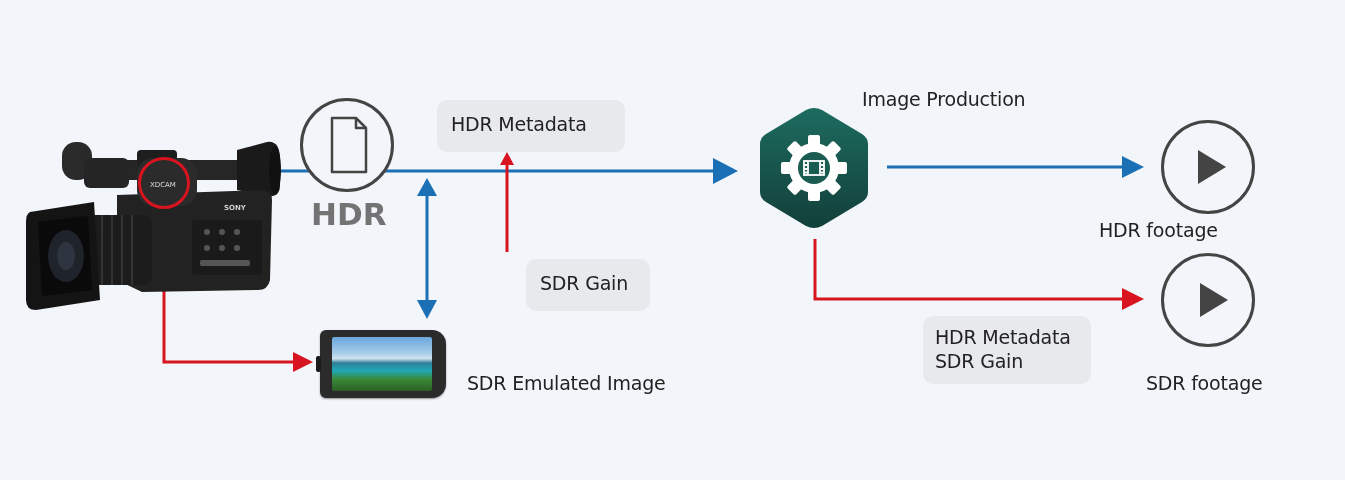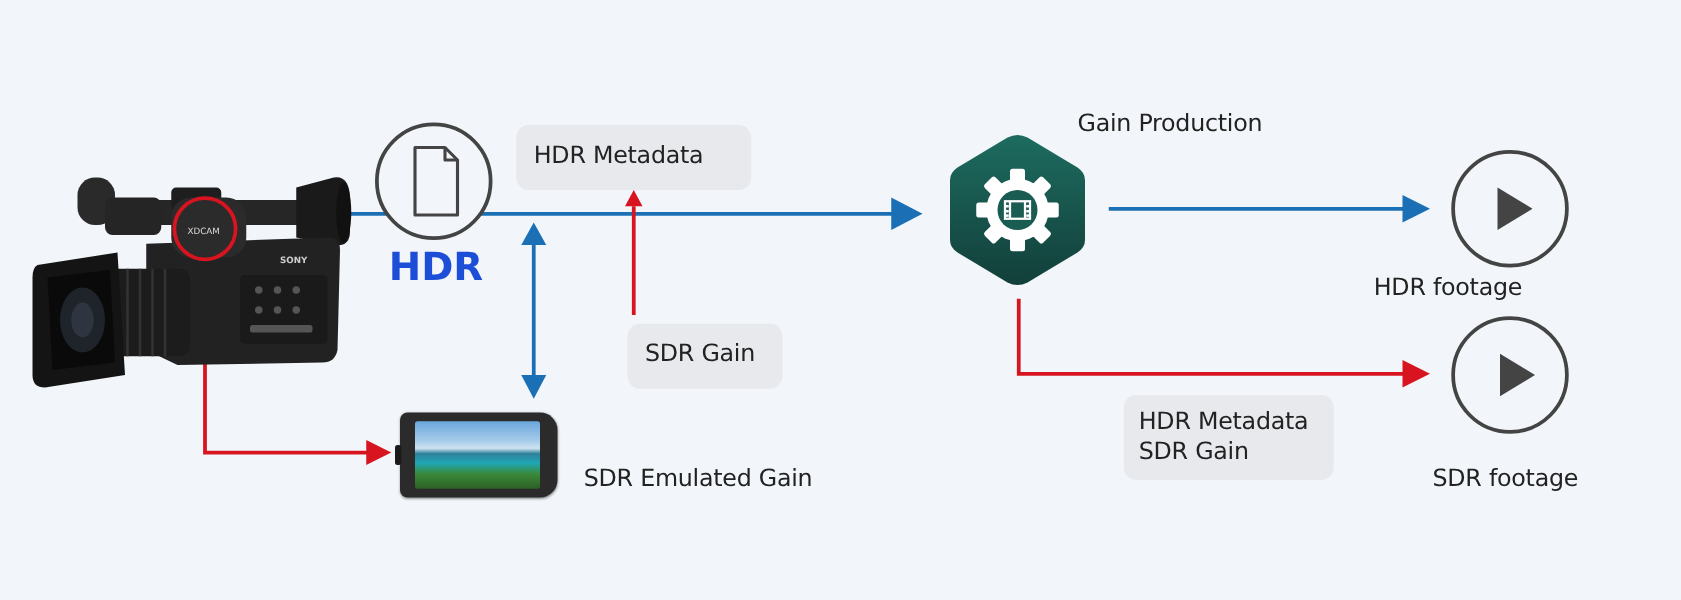--- a/index.html
+++ b/index.html
@@ -2,22 +2,22 @@
 <html><head>
 <meta charset="utf-8">
 <style>
   html, body { margin: 0; padding: 0; }
   body { width: 1345px; height: 480px; background: #f2f6fa; position: relative; overflow: hidden;
          font-family: "DejaVu Sans", sans-serif; color: #1f1f1f; }
   .abs { position: absolute; }
   svg.lines { position: absolute; left: 0; top: 0; }
   .label { position: absolute; font-size: 19px; color: #222; white-space: nowrap; letter-spacing: -0.2px; }
   .pill { position: absolute; background: #e7e9ec; border-radius: 10px; font-size: 19px; color: #222;
-          box-sizing: border-box; padding: 12px 14px; line-height: 24px; letter-spacing: -0.2px; }
-  .hdr-big { position: absolute; font-size: 31px; font-weight: bold; color: #1d4ed8; letter-spacing: 0px; }
+          box-sizing: border-box; padding: 12px 14px; line-height: 24px; letter-spacing: -0.2px; margin-left: 24px; }
+  .hdr-big { position: absolute; font-size: 31px; font-weight: bold; color: #737373; letter-spacing: 0px; }
 </style>
 </head>
 <body>
 
 <svg class="lines" width="1345" height="480">
   <defs>
     <marker id="arrBlue" markerWidth="10" markerHeight="10" refX="8" refY="5" orient="auto" markerUnits="userSpaceOnUse" viewBox="0 0 10 10">
       <path d="M0,0 L10,5 L0,10 z" fill="#1a6fb5"></path>
     </marker>
     <marker id="arrRed" markerWidth="10" markerHeight="10" refX="8" refY="5" orient="auto" markerUnits="userSpaceOnUse" viewBox="0 0 10 10">
@@ -102,23 +102,23 @@
 
 <div class="pill" style="left:502px;top:259px;width:124px;height:52px;">
   <span>SDR Gain</span>
 </div>
 
 <div class="abs" style="left:320px;top:330px;width:126px;height:68px;background:#2b2b2b;border-radius:6px 14px 14px 6px;box-shadow:0 1px 2px rgba(0,0,0,0.4);">
   <div class="abs" style="left:12px;top:7px;width:100px;height:54px;border-radius:2px;
        background:linear-gradient(180deg,#6aa6dc 0%,#a9cdea 30%,#cfe3f0 40%,#2f7f9a 48%,#1fa7b5 62%,#3a8a3a 78%,#2d5f25 100%);"></div>
   <div class="abs" style="left:-4px;top:26px;width:5px;height:16px;background:#1a1a1a;border-radius:2px;"></div>
 </div>
-<div class="label" style="left:467px;top:372px">SDR Emulated Gain</div>
+<div class="label" style="left:467px;top:372px">SDR Emulated Image</div>
 
-<div class="label" style="left:862px;top:88px">Gain Production</div>
+<div class="label" style="left:862px;top:88px">Image Production</div>
 <svg class="abs" style="left:758px;top:106px" width="112" height="124" viewBox="0 0 112 124">
   <defs>
     <linearGradient id="hexg" x1="0" y1="0" x2="0" y2="1">
       <stop offset="0" stop-color="#1d6b5f"></stop>
       <stop offset="1" stop-color="#123f3a"></stop>
     </linearGradient>
   </defs>
   <path d="M56,2 Q60,2 64,4 L104,28 Q110,32 110,38 L110,86 Q110,92 104,96 L64,120 Q56,124 48,120 L8,96 Q2,92 2,86 L2,38 Q2,32 8,28 L48,4 Q52,2 56,2 z" fill="url(#hexg)"></path>
   <g transform="translate(56,62)">
     <g fill="#ffffff">

